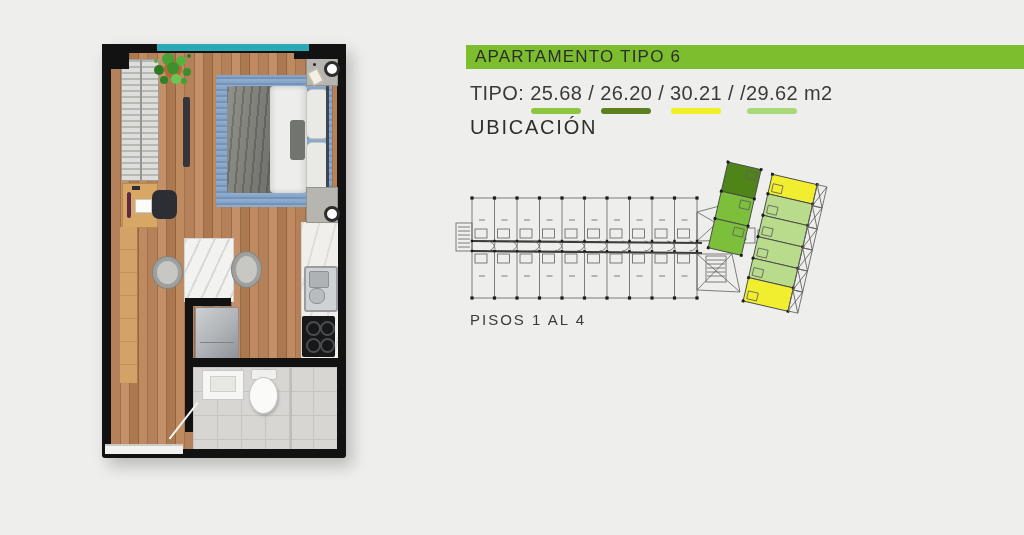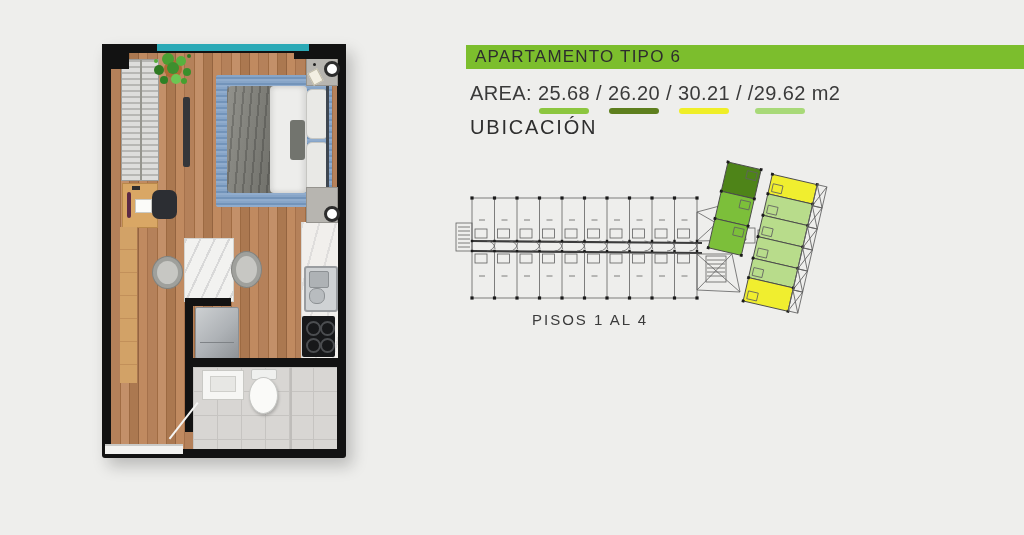--- a/index.html
+++ b/index.html
@@ -24,21 +24,21 @@
   }
   .area-row .sep,.area-row .pre{color:#3a3a3a;}
   .area-val{position:relative;display:inline-block;}
   .area-val .bar{
     position:absolute;left:1px;right:1px;top:100%;margin-top:3px;height:6px;border-radius:3px;
   }
   .ubicacion{
     position:absolute;left:470px;top:116px;font-size:20px;letter-spacing:1.8px;color:#2e2e2e;
   }
   .pisos{
-    position:absolute;left:470px;top:311px;width:240px;text-align:center;
+    position:absolute;left:470px;top:311px;width:240px;text-align:left;
     font-size:15px;letter-spacing:2px;color:#3b3b3b;
   }
   #siteplan{position:absolute;left:450px;top:150px;}
   #siteplan .ln{stroke:#606060;stroke-width:.8;fill:none;}
   #siteplan .thick{stroke:#3c3c3c;stroke-width:2.2;fill:none;}
   #siteplan .node{fill:#1b1b1b;}
   #siteplan .unit{stroke:#4a4a4a;stroke-width:.9;}
   
   .plan{
     position:absolute;left:102px;top:44px;width:244px;height:414px;
@@ -229,21 +229,21 @@
   </div>
   <div class="glass"></div>
   <div class="bath-door"></div>
 </div>
 
 <div class="title-bar">
   <span>APARTAMENTO TIPO 6</span>
 </div>
 
 <div class="area-row">
-  <span>AREA:</span>
+  <span>TIPO:</span>
   <span id="area-values"><span class="sep"> </span><span class="area-val"><span>25.68</span><span class="bar" style="background: rgb(140, 198, 63);"></span></span><span class="sep"> / </span><span class="area-val"><span>26.20</span><span class="bar" style="background: rgb(94, 127, 30);"></span></span><span class="sep"> / </span><span class="area-val"><span>30.21</span><span class="bar" style="background: rgb(239, 238, 39);"></span></span><span class="sep"> / /</span><span class="area-val"><span>29.62</span><span class="bar" style="background: rgb(168, 217, 120);"></span></span></span>
   <span> <span>m2</span></span>
 </div>
 
 <div class="ubicacion">UBICACIÓN</div>
 
 <svg id="siteplan" width="380" height="170" viewBox="0 0 380 170">
 
   <rect x="22" y="48" width="225" height="100" class="ln"></rect>
 

